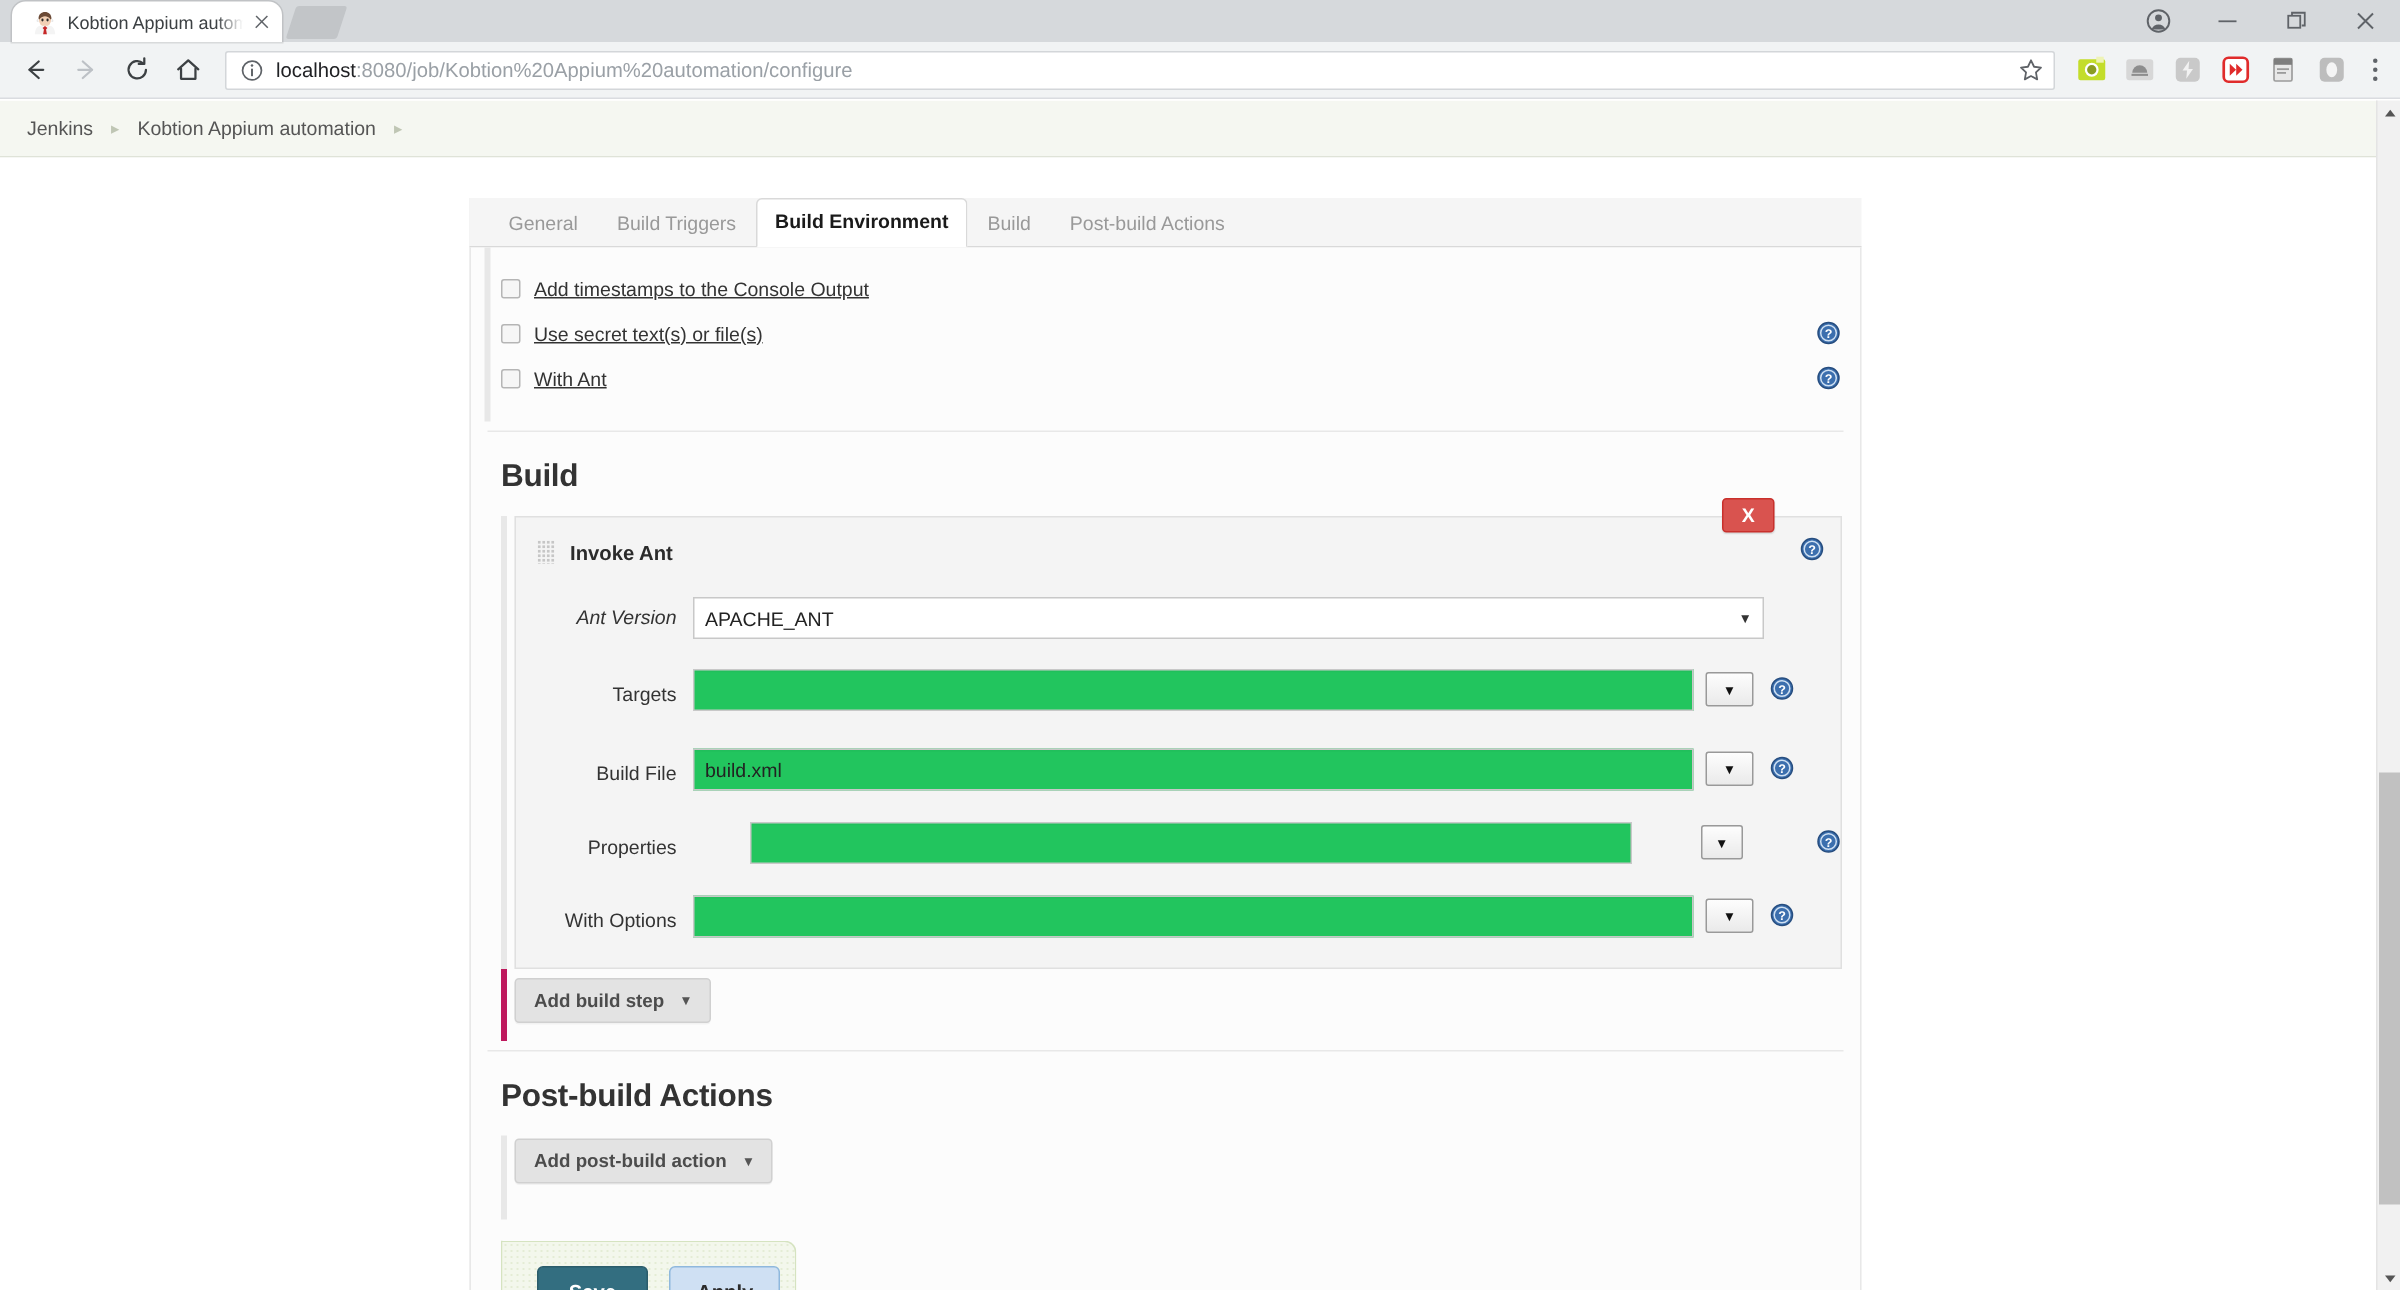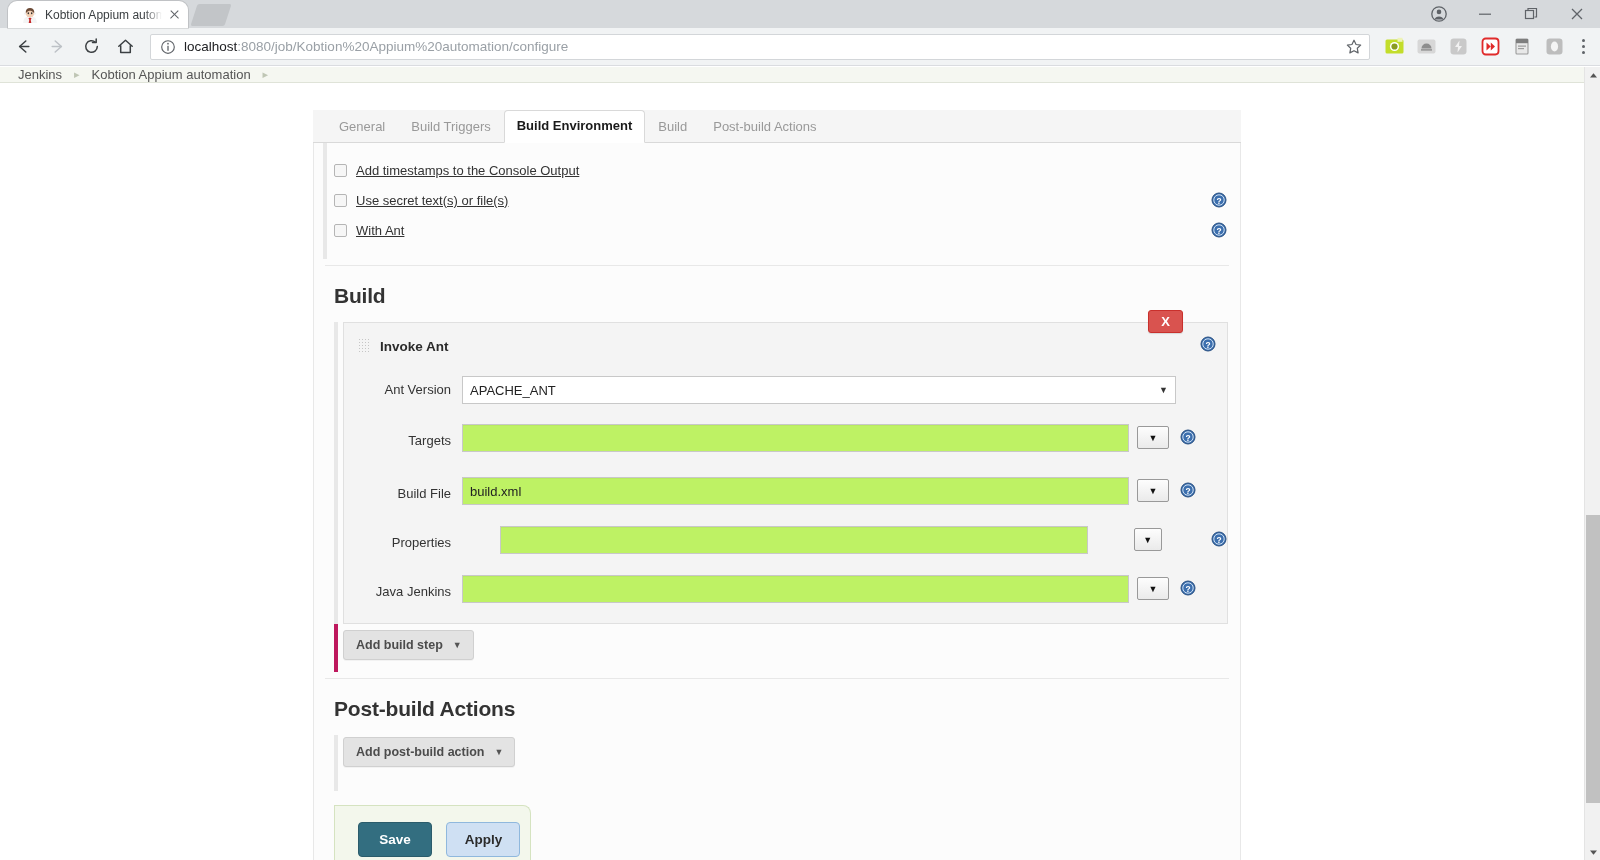--- a/index.html
+++ b/index.html
@@ -118,21 +118,21 @@
   .viewport {
     position: absolute;
     top: 67px; left: 0;
     width: 1600px;
     height: 793px;
     background: #ffffff;
     overflow: hidden;
   }
 
   .breadcrumb-bar {
-    height: 16px;
+    height: 38px;
     background: #f5f7f1;
     border-bottom: 1px solid #dfe3d8;
     display: flex;
     align-items: center;
     padding-left: 18px;
     width: 1584px;
   }
   .crumb { font-size: 13px; color: #555; }
   .crumb-sep {
     color: #bfc6b4; font-size: 11px; margin: 0 12px; user-select:none;
@@ -279,21 +279,21 @@
     text-align: right;
     font-size: 13px;
     color: #333;
     padding-right: 11px;
     padding-top: 9px;
     flex: 0 0 118px;
   }
   .finput {
     height: 28px;
     border: 1px solid #c8c8c8;
-    background: #bef264;
+    background: #22c55e;
     font-size: 13px;
     color: #222;
     padding: 5px 7px;
     line-height: 18px;
     box-shadow: inset 0 1px 1px rgba(0,0,0,0.035);
   }
   .fselect {
     width: 714px;
     height: 28px;
     border: 1px solid #c8c8c8;
@@ -320,21 +320,21 @@
     width: 16px; height: 16px;
     margin-left: 11px;
     margin-top: 5px;
   }
 
   .row-targets { padding-top: 13px; }
   .row-buildfile { padding-top: 22px; }
   .row-props { padding-top: 21px; gap: 38px; }
   .row-java { padding-top: 21px; padding-bottom: 20px; }
   .row-antver { padding-top: 9px; }
-  .row-antver .flabel { padding-top: 6px; }
+  .row-antver .flabel { padding-top: 6px; font-style: italic; }
 
   .btn-grey {
     display: inline-flex;
     align-items: center;
     background: #e3e3e3;
     border: 1px solid #d0d0d0;
     border-radius: 3px;
     font-size: 12.5px;
     font-weight: bold;
     color: #4c4c4c;
@@ -675,21 +675,21 @@
                 <span class="rhelp">
                   <svg width="16" height="16" viewBox="0 0 16 16">
                     <circle cx="8" cy="8" r="7" fill="#3c6fae" stroke="#274e80" stroke-width="1"></circle>
                     <circle cx="8" cy="8" r="5.2" fill="none" stroke="#cfe0f2" stroke-width="1"></circle>
                     <text x="8" y="11.6" font-size="8.4" font-family="Liberation Sans, sans-serif" font-weight="bold" fill="#ffffff" text-anchor="middle">?</text>
                   </svg>
                 </span>
               </div>
 
               <div class="frow row-java">
-                <div class="flabel">Java Jenkins</div>
+                <div class="flabel">With Options</div>
                 <input class="finput ftext" type="text" value="" style="">
                 <div class="dropbtn">▼</div>
                 <span class="rhelp">
                   <svg width="16" height="16" viewBox="0 0 16 16">
                     <circle cx="8" cy="8" r="7" fill="#3c6fae" stroke="#274e80" stroke-width="1"></circle>
                     <circle cx="8" cy="8" r="5.2" fill="none" stroke="#cfe0f2" stroke-width="1"></circle>
                     <text x="8" y="11.6" font-size="8.4" font-family="Liberation Sans, sans-serif" font-weight="bold" fill="#ffffff" text-anchor="middle">?</text>
                   </svg>
                 </span>
               </div>

